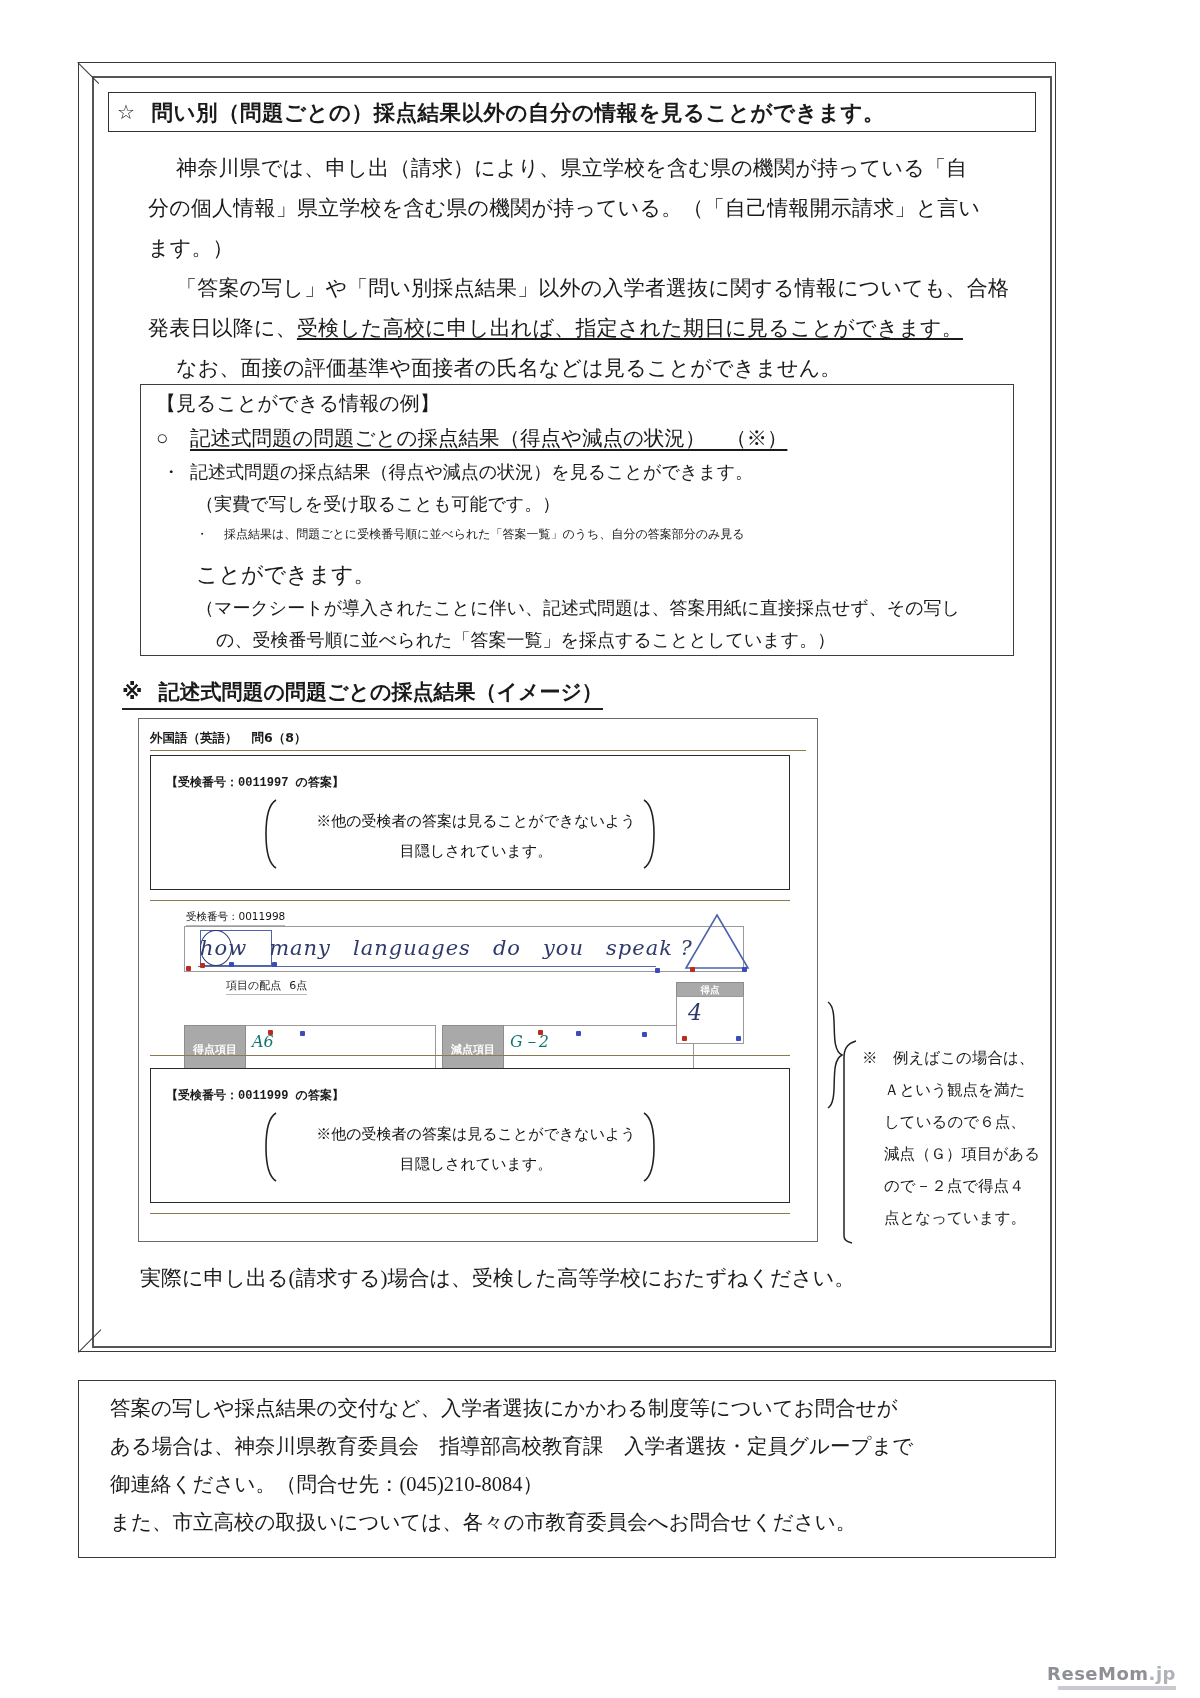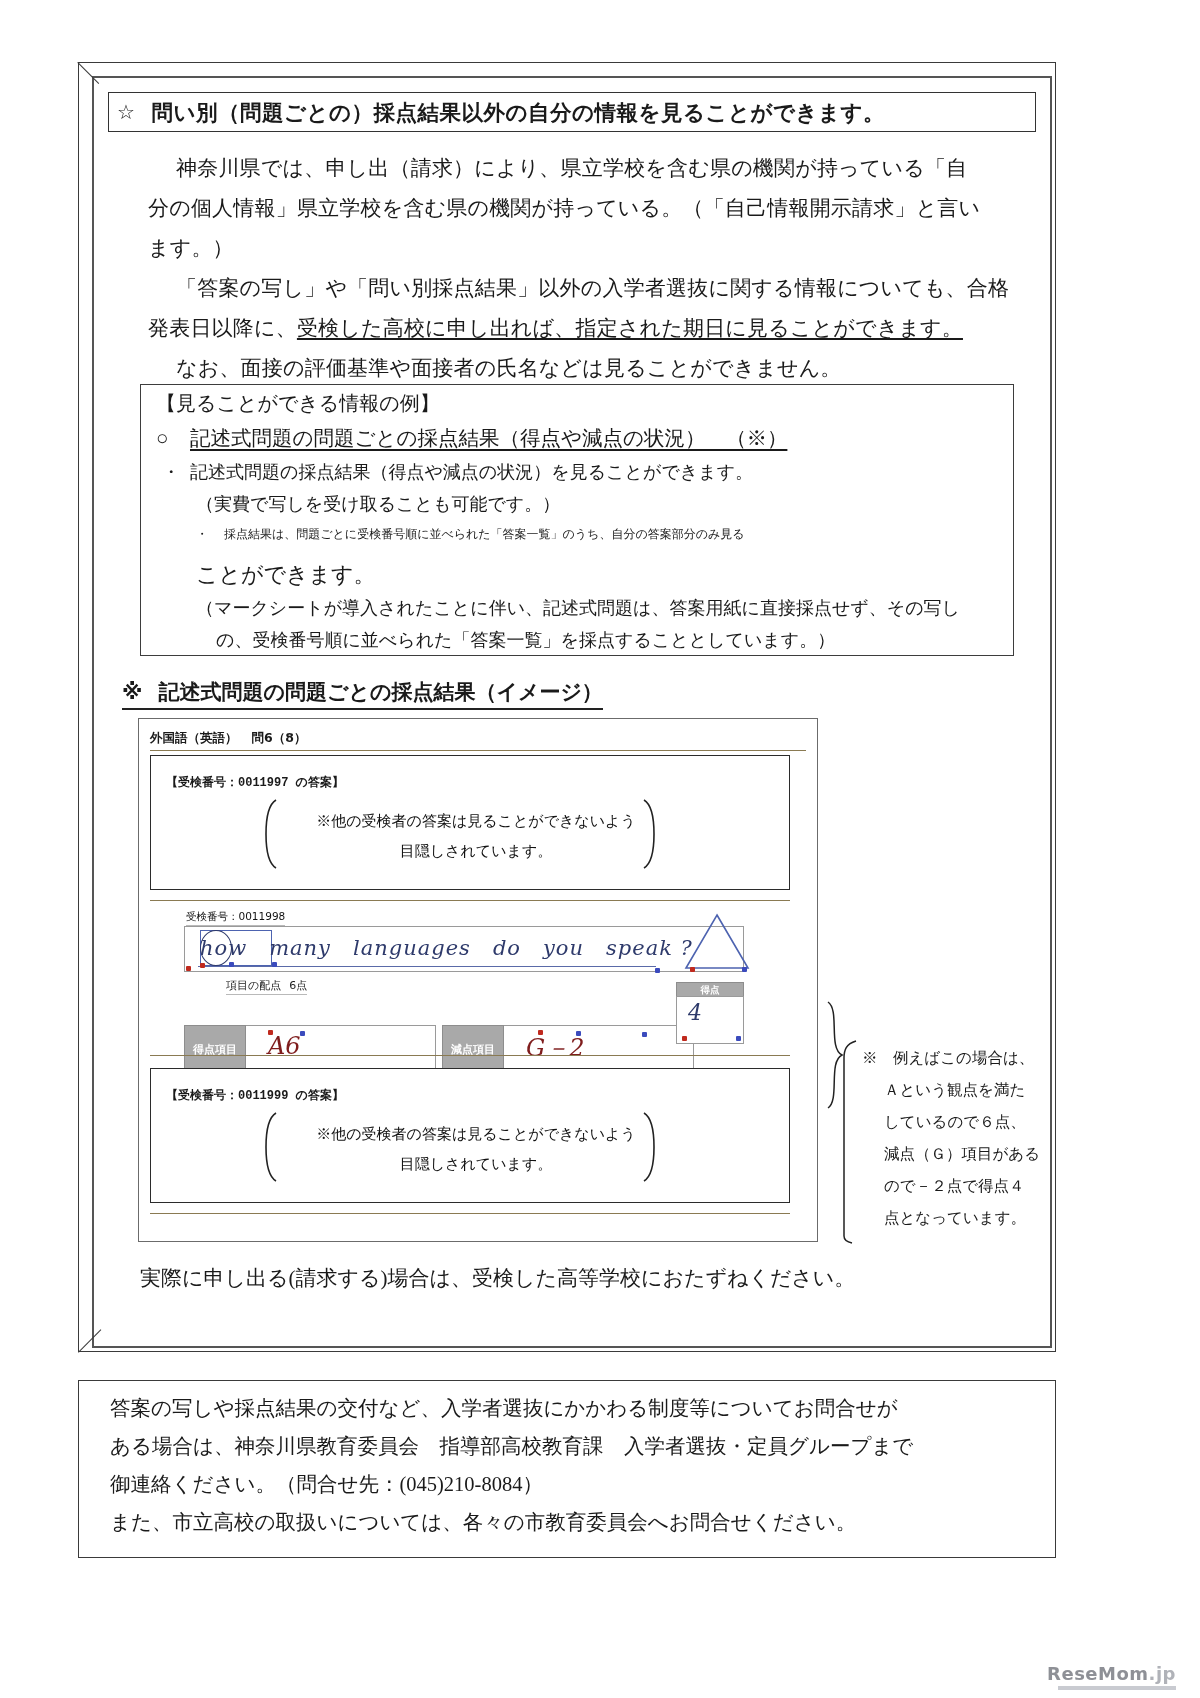--- a/index.html
+++ b/index.html
@@ -196,23 +196,23 @@
     color:#fff;font-family:"DejaVu Sans","Liberation Sans",sans-serif;
     font-size:11px;font-weight:bold;
     text-align:center;line-height:48px;vertical-align:top;
   }
   .cell-val{
     display:inline-block;width:190px;height:48px;
     border:1px solid #9a9a9a;border-left:none;box-sizing:border-box;
     vertical-align:top;position:relative;
   }
   .cell-val .v{
-    position:absolute;left:22px;top:6px;
+    position:absolute;left:6px;top:6px;
     font-family:"DejaVu Serif","Liberation Serif",serif;
-    font-style:italic;font-size:24px;color:#7f1d1d;white-space:nowrap;
+    font-style:italic;font-size:16px;color:#0f766e;white-space:nowrap;
   }
   .gap{display:inline-block;width:6px;}
 
   .tokuten-box{
     position:absolute;left:676px;top:996px;width:68px;height:48px;
     border:1px solid #9a9a9a;box-sizing:border-box;background:#fff;
   }
   .tokuten-head{
     position:absolute;left:676px;top:982px;width:68px;height:15px;
     background:#a9a9a9;border:1px solid #8d8d8d;box-sizing:border-box;

